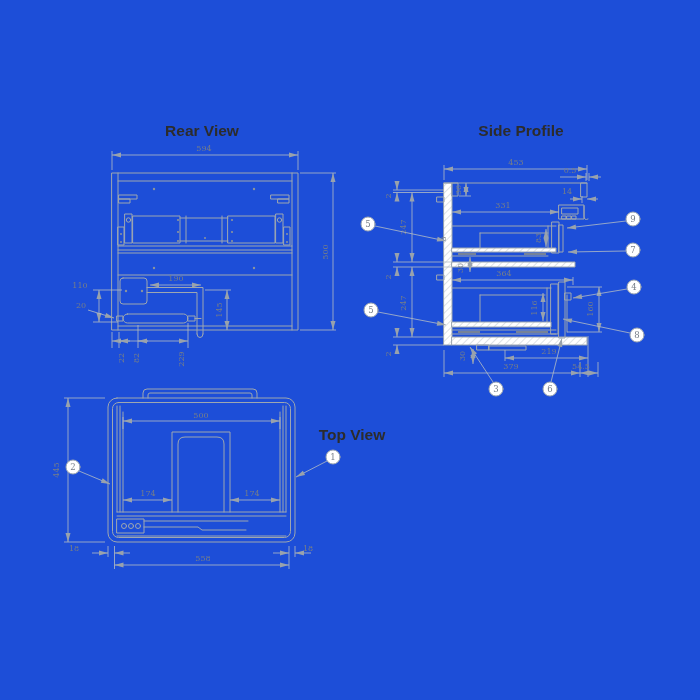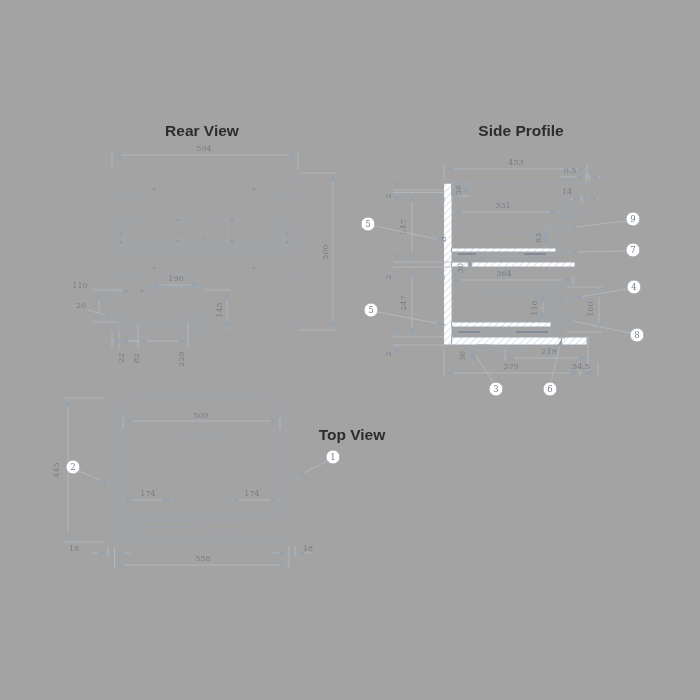--- a/index.html
+++ b/index.html
@@ -1,16 +1,16 @@
 <!DOCTYPE html>
 <html><head>
 <meta charset="utf-8">
 <style>
   html,body{margin:0;padding:0;background:#ffffff;}
-  .stage{position:relative;width:700px;height:700px;background:#a3a3a3;overflow:hidden;}
+  .stage{position:relative;width:700px;height:700px;background:#1d4ed8;overflow:hidden;}
   svg{position:absolute;left:0;top:0;}
   .ln{stroke:#9ea7b0;stroke-width:1;fill:none;stroke-linecap:round;stroke-linejoin:round;}
   .lt{stroke:#b4bcc4;stroke-width:.8;fill:none;}
   .dk{stroke:#7f8892;stroke-width:1.8;fill:none;}
   .hf{fill:url(#hp);}
   .fw{fill:#ffffff;}
   .pt{fill:#8b949e;stroke:none;}
   .dim{font-family:"DejaVu Serif",serif;font-size:8px;fill:#767e88;}
   .bal{font-family:"DejaVu Serif",serif;font-size:8.5px;fill:#767e88;}
   .ttl{font-family:"Liberation Sans",sans-serif;font-size:15.5px;font-weight:600;fill:#2c2c2c;}

